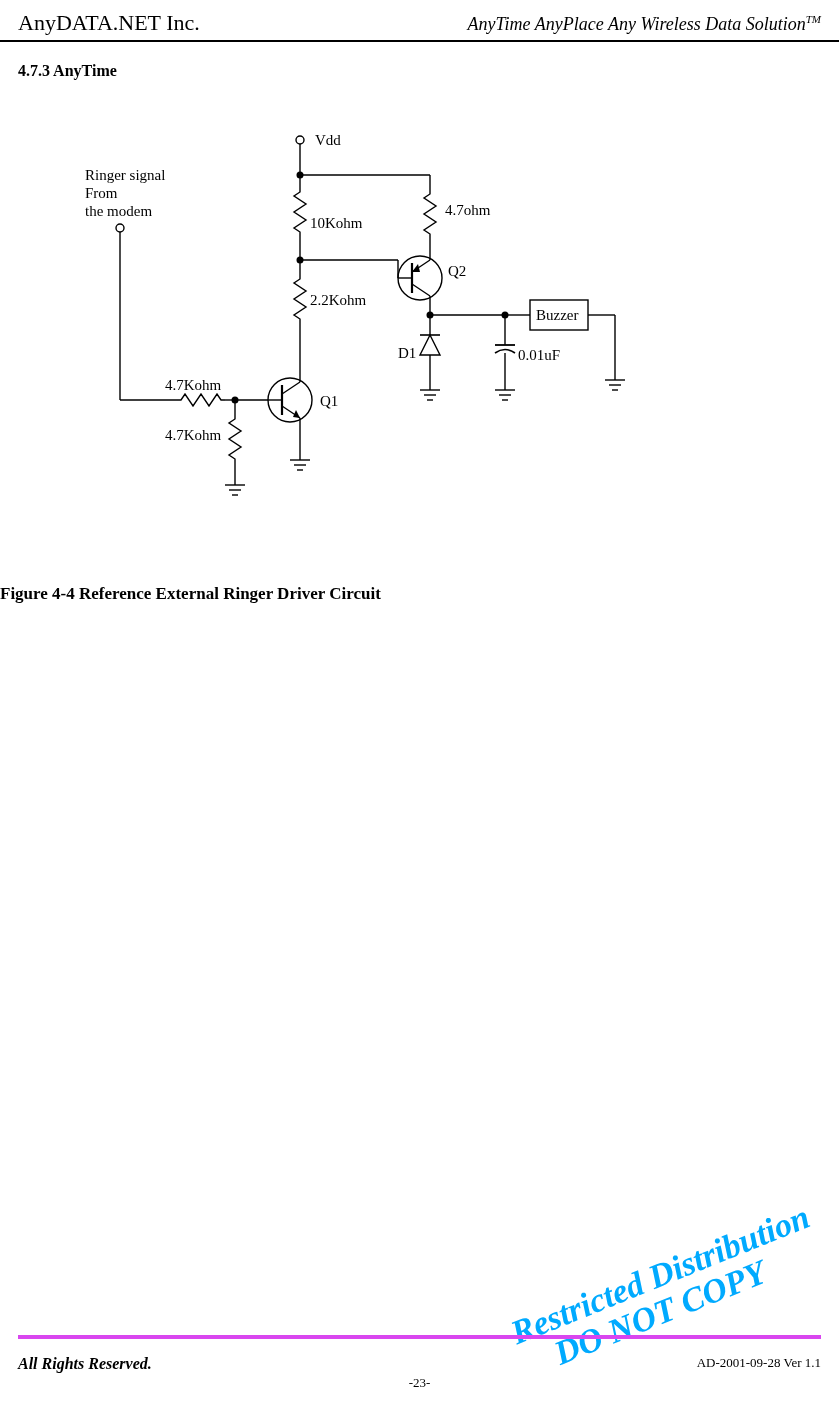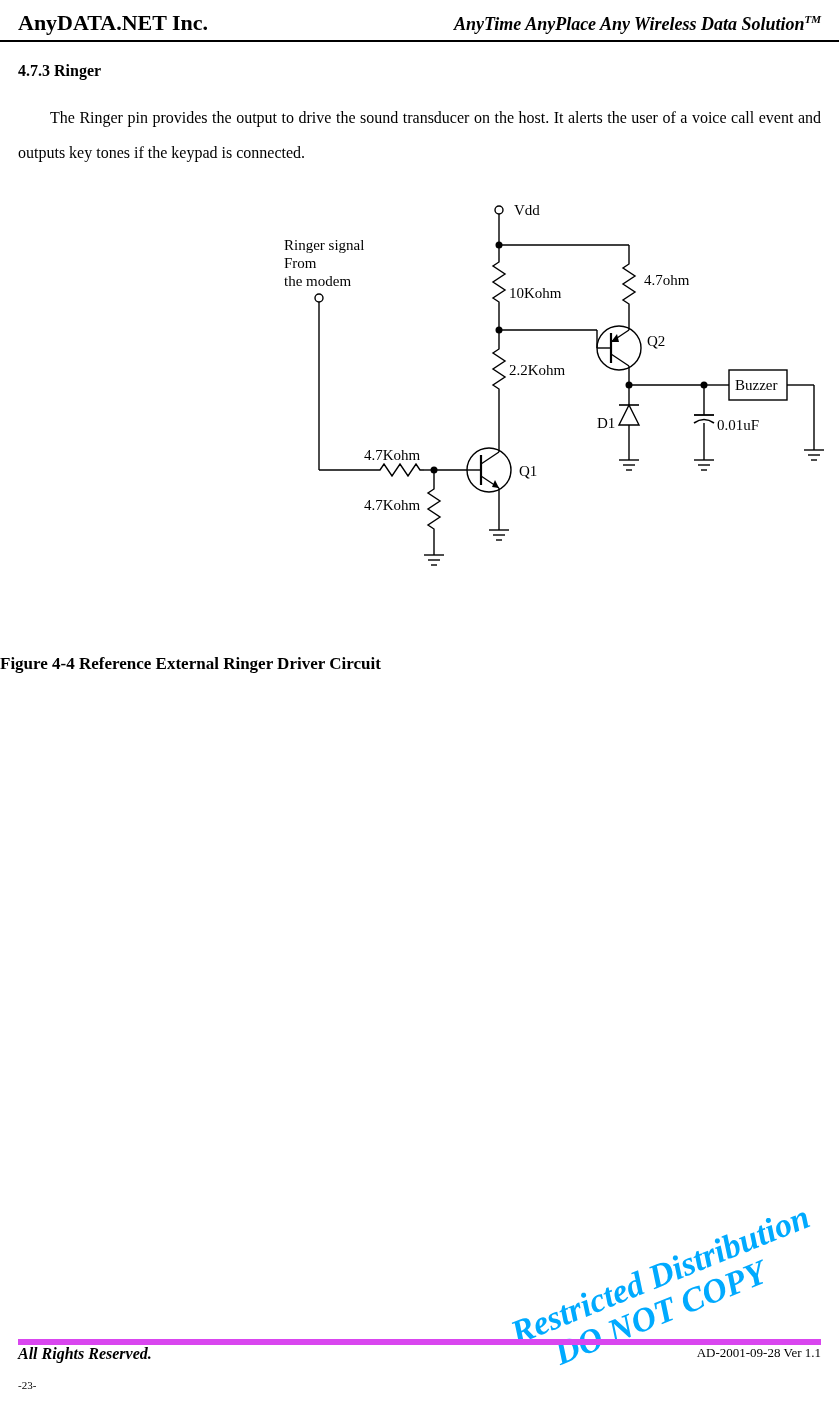--- a/index.html
+++ b/index.html
@@ -13,26 +13,26 @@
     overflow: hidden;
   }
   .header {
     display: flex;
     justify-content: space-between;
     align-items: baseline;
     padding: 10px 18px 4px 18px;
     border-bottom: 2px solid #000;
   }
   .company {
-    font-weight: bold;
+    font-weight: normal;
     font-size: 22px;
   }
   .tagline {
     font-style: italic;
-    font-weight: bold;
+    font-weight: normal;
     font-size: 18px;
   }
   .tagline sup {
     font-size: 11px;
     font-style: italic;
   }
   .section-title {
     font-weight: bold;
     font-size: 16px;
     padding: 20px 18px 0 18px;
@@ -40,21 +40,21 @@
   .body-text {
     font-size: 16px;
     line-height: 2.2;
     text-align: justify;
     padding: 20px 18px 0 18px;
   }
   .para-indent {
     text-indent: 2em;
   }
   .figure-wrap {
-    text-align: right;
+    text-align: left;
     margin-top: 20px;
   }
   .figure-caption {
     font-weight: bold;
     font-size: 17px;
     text-align: left;
     margin-top: 50px;
   }
   .watermark {
     position: absolute;
@@ -72,64 +72,63 @@
     display: block;
     transform: rotate(-22deg);
     transform-origin: center;
     line-height: 1.1;
   }
   .footer {
     position: absolute;
     left: 0;
     right: 0;
     bottom: 0;
-    border-top: 6px solid #d946ef;
+    border-top: 4px solid #d946ef;
     margin: 0 18px;
-    padding-top: 0;
+    padding-top: 16px;
     font-size: 13px;
   }
   .footer-top {
     display: flex;
     justify-content: space-between;
   }
   .footer-left {
     font-style: italic;
     font-weight: bold;
     font-size: 16px;
   }
   .footer-right {
     font-size: 13px;
   }
   .footer-center {
-    text-align: left;
-    font-size: 11px;
-    margin-top: 16px;
+    text-align: center;
+    font-size: 13px;
+    margin-top: 2px;
     padding-bottom: 10px;
   }
 
   
   svg text {
     font-family: "Times New Roman", Times, serif;
     font-size: 15px;
   }
 </style>
 </head>
 <body>
 
 <div class="header">
   <div class="company">AnyDATA.NET Inc.</div>
   <div class="tagline">
     <span>AnyTime AnyPlace Any Wireless Data Solution</span><sup>TM</sup>
   </div>
 </div>
 
-<div class="section-title">4.7.3 Ringer</div>
+<div class="section-title">4.7.3 AnyTime</div>
 
 <div class="body-text">
-  <div class="para-indent">The Ringer pin provides the output to drive the sound transducer on the host. It alerts the user of a voice call event and outputs key tones if the keypad is connected.</div>
 </div>
 
 <div class="figure-wrap">
 <svg width="640" height="410" viewBox="0 0 640 410">
   <defs>
 
     <g id="res-v">
       <path d="M0 0 L0 4 L-6 8 L6 16 L-6 24 L6 32 L-6 40 L0 44 L0 48" fill="none" stroke="#000" stroke-width="1.4"></path>
     </g>
 

